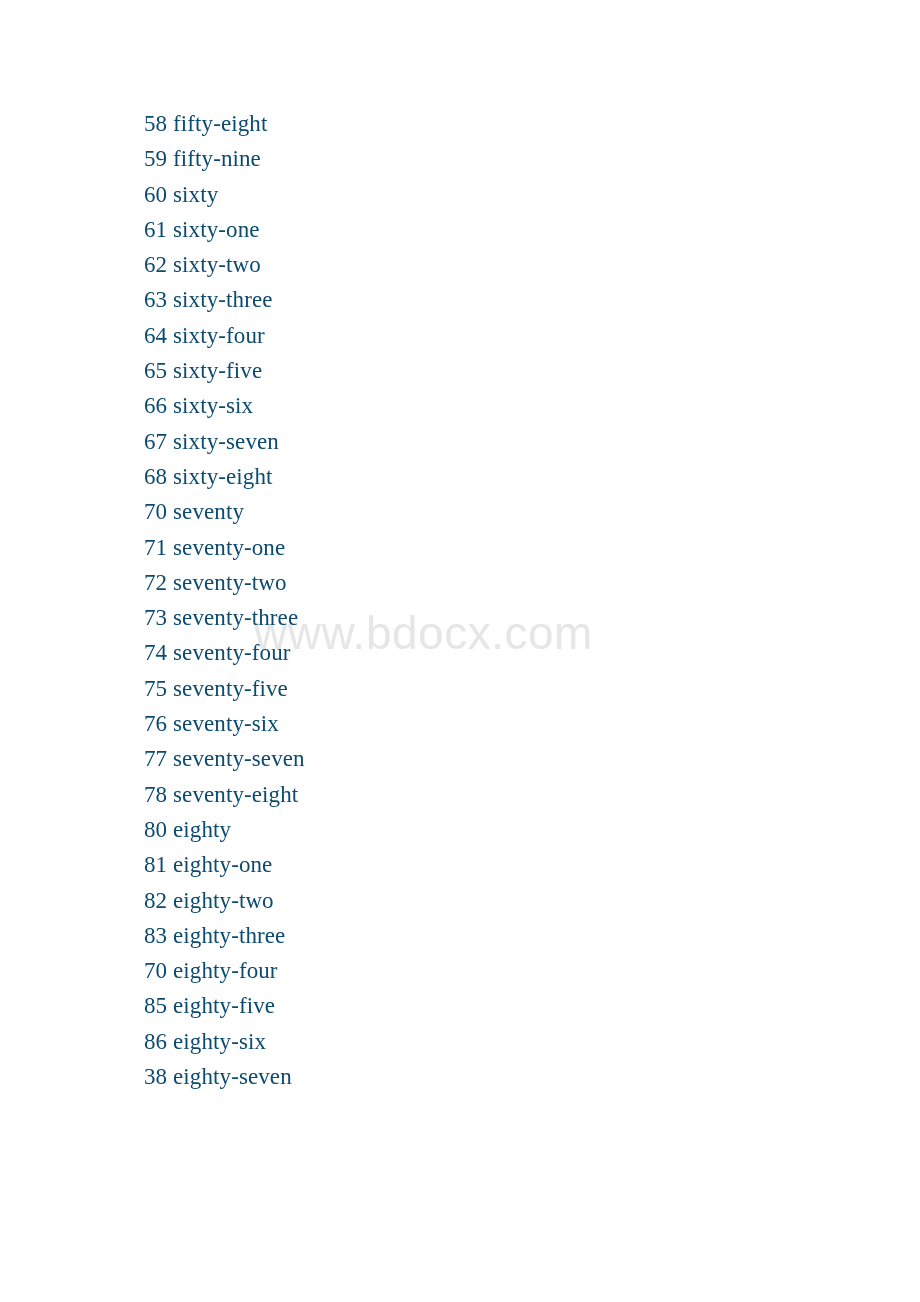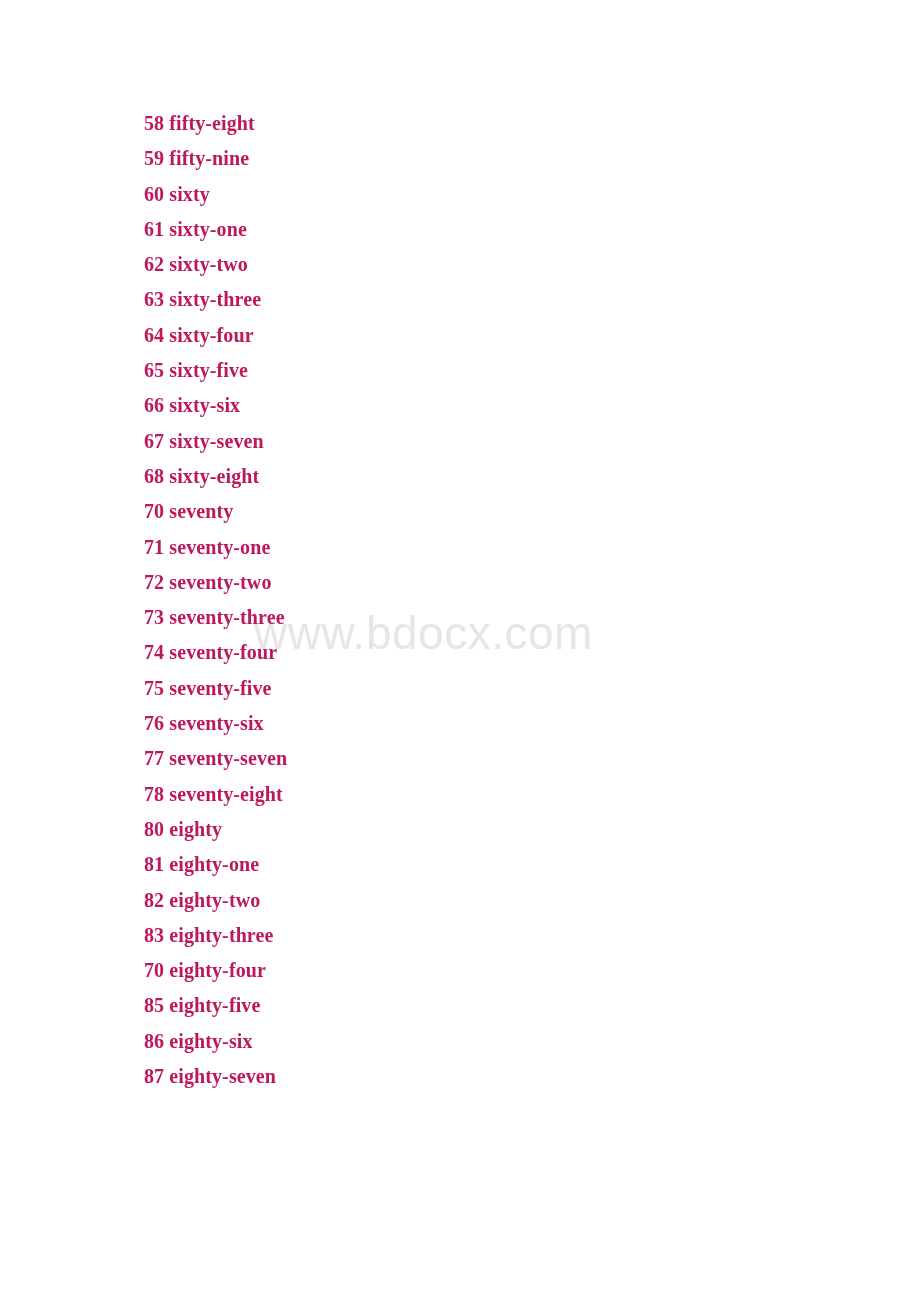--- a/index.html
+++ b/index.html
@@ -42,26 +42,25 @@
   #lines {
     position: absolute;
     left: 144px;
     top: 106px;
     width: 700px;
     z-index: 2;
   }
 
   .num-line {
     font-family: "Liberation Serif", "DejaVu Serif", serif;
-    font-size: 20px;
+    font-size: 23px;
     line-height: 35.3px;
-    color: #be185d;
+    color: #0c4a6e;
     white-space: nowrap;
     letter-spacing: 0.1px;
-    font-weight: bold;
   }
 </style>
 </head>
 <body>
 
 <div id="page">
 
   <div id="watermark">www.bdocx.com</div>
 
   <div id="lines">
@@ -85,16 +84,16 @@
       <div class="num-line">76 seventy-six</div>
       <div class="num-line">77 seventy-seven</div>
       <div class="num-line">78 seventy-eight</div>
       <div class="num-line">80 eighty</div>
       <div class="num-line">81 eighty-one</div>
       <div class="num-line">82 eighty-two</div>
       <div class="num-line">83 eighty-three</div>
       <div class="num-line">70 eighty-four</div>
       <div class="num-line">85 eighty-five</div>
       <div class="num-line">86 eighty-six</div>
-      <div class="num-line">87 eighty-seven</div>
+      <div class="num-line">38 eighty-seven</div>
     </div>
 
 </div>
 
 </body></html>

